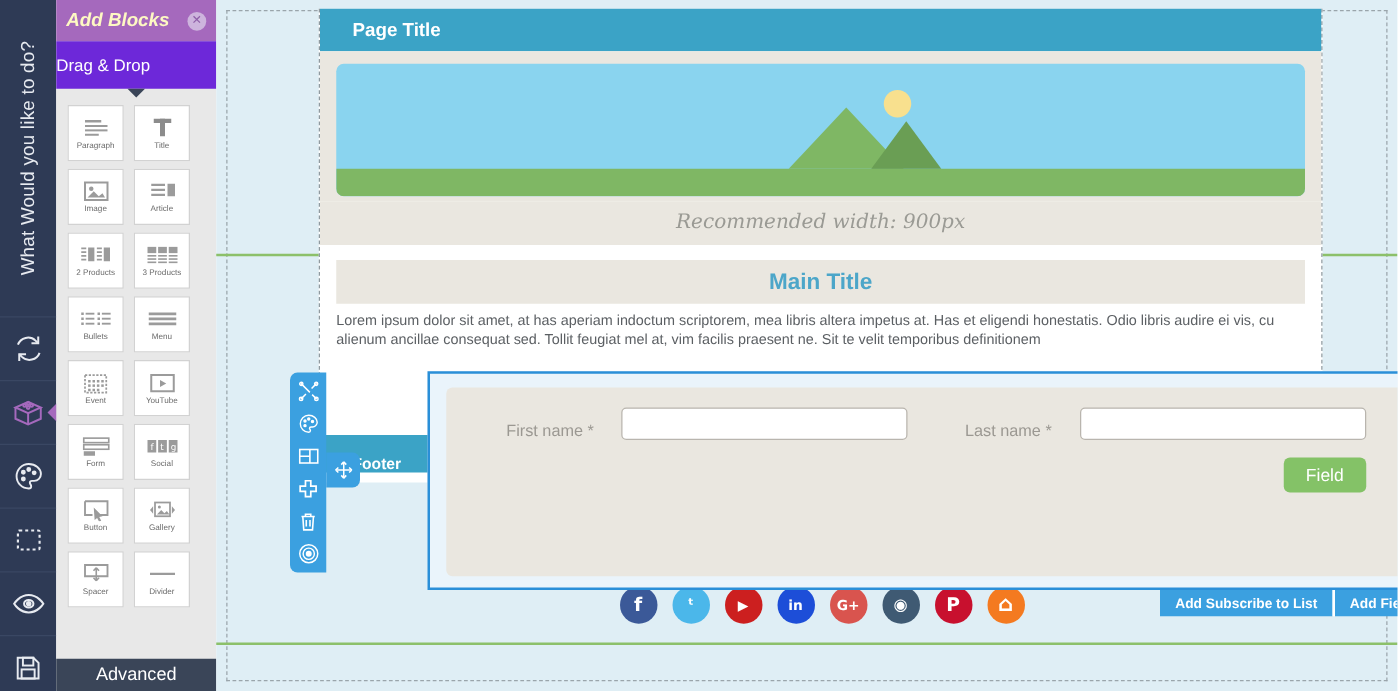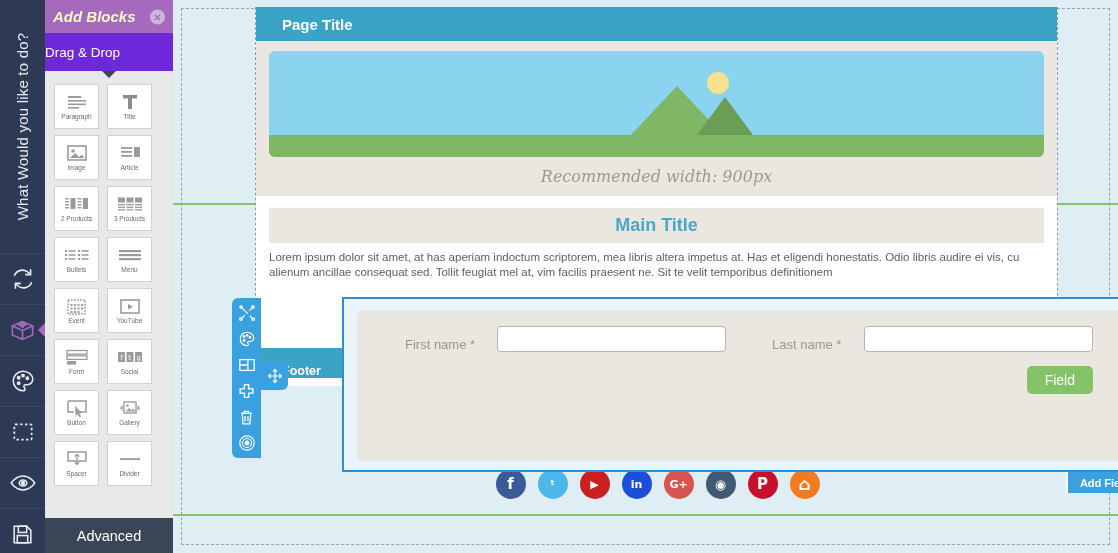--- a/index.html
+++ b/index.html
@@ -79,21 +79,21 @@
   }
   .block {
     width: 45px; height: 45px;
     background: #fff; border: 1px solid #d2d2d2;
     display: flex; flex-direction: column;
     align-items: center; justify-content: center; gap: 2px;
   }
   .block .glyph { height: 20px; display: flex; align-items: center; justify-content: center; }
   .block .lbl { font-size: 6.5px; color: #6b6b6b; line-height: 1; white-space: nowrap; }
   .panel-advanced {
-    position: absolute; left: 0; bottom: 0; width: 128px; height: 35px;
+    position: absolute; left: 0; bottom: 0; width: 128px; height: 26px;
     background: #3a4558; color: #fff;
     display: flex; align-items: center; justify-content: center;
     font-size: 14.5px;
   }
 
   
   .canvas {
     position: absolute; left: 173px; top: 0;
     width: 945px; height: 553px;
     background: #dfeef5;
@@ -649,20 +649,21 @@
             </div>
           </div>
 
 
           <div class="send-row">
             <span class="send-btn">Field</span>
           </div>
         </div>
 
         <div class="form-actions">
+          <span class="act">Add Subscribe to List</span>
           <span class="sep"></span>
           <span class="act">Add Field</span>
         </div>
       </div>
     </div>
 
     <div class="widget-tools">
       <span class="ti">
         <svg width="18" height="18" viewBox="0 0 20 20" fill="none" stroke="#fff" stroke-width="1.3">
           <path d="M3 3l8 8M13 13l4 4M17 3l-4.5 4.5M3 17l4.5-4.5"></path>

